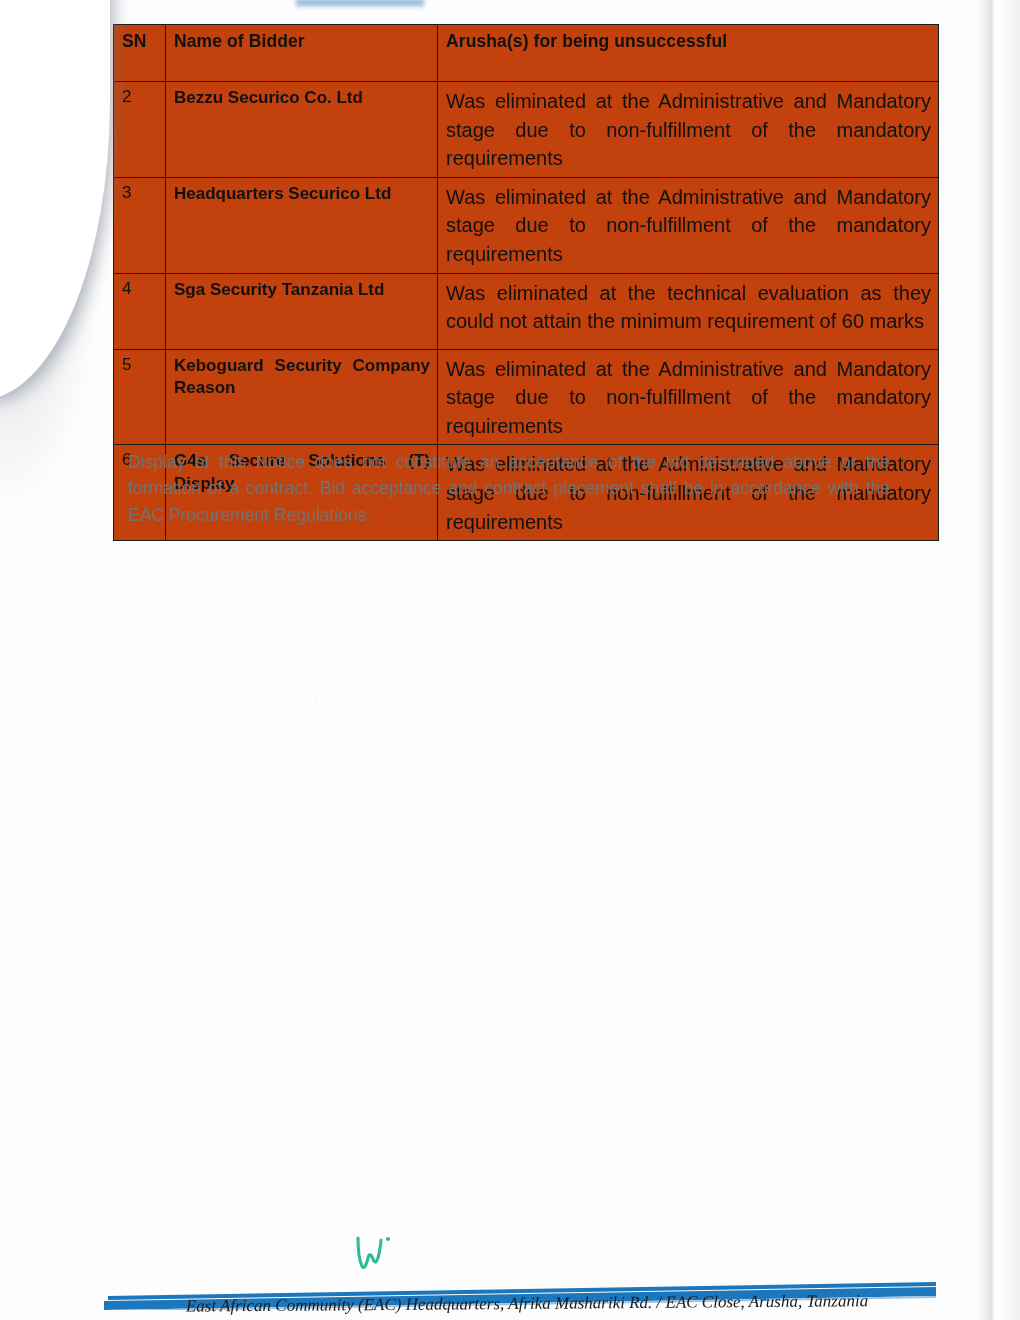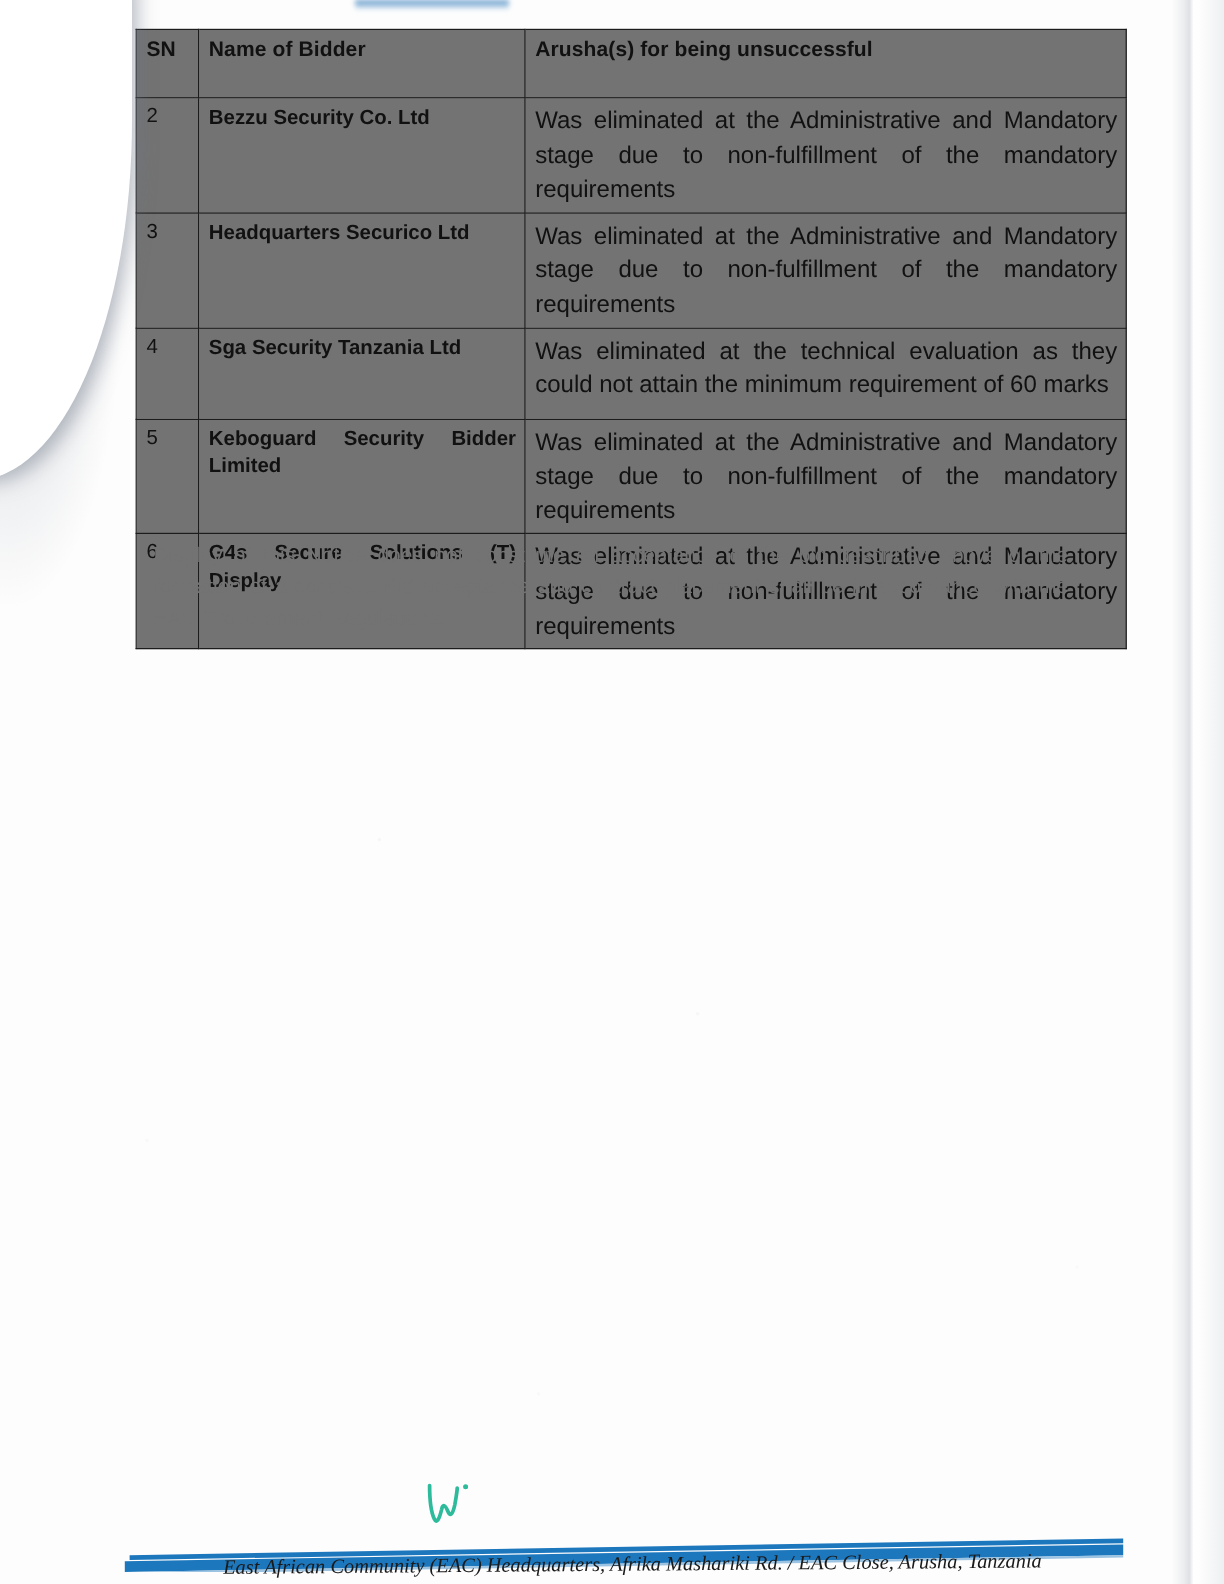--- a/index.html
+++ b/index.html
@@ -91,21 +91,21 @@
     left: 113px;
     top: 24px;
     width: 825px;
     border-collapse: collapse;
     table-layout: fixed;
   }
   .notice-table td, .notice-table th {
     border: 1.7px solid #1c1c1c;
     vertical-align: top;
     padding: 5px 7px 4px 8px;
-    background: #737373;
+    background: #c2410c;
   }
   .col-sn    { width: 52px; }
   .col-name  { width: 272px; }
   .col-reason{ width: 501px; }
 
   .notice-table thead th {
     height: 46px;
     font-size: 17.5px;
     font-weight: bold;
     text-align: left;
@@ -206,36 +206,36 @@
     <thead>
       <tr>
         <th class="col-sn">SN</th>
         <th class="col-name">Name of Bidder</th>
         <th class="col-reason">Arusha(s) for being unsuccessful</th>
       </tr>
     </thead>
     <tbody>
       <tr class="r2">
         <td class="cell-sn">2</td>
-        <td class="cell-name">Bezzu Security Co. Ltd</td>
+        <td class="cell-name">Bezzu Securico Co. Ltd</td>
         <td class="cell-reason">Was eliminated at the Administrative and Mandatory stage due to non-fulfillment of the mandatory requirements</td>
       </tr>
       <tr class="r3">
         <td class="cell-sn">3</td>
         <td class="cell-name">Headquarters Securico Ltd</td>
         <td class="cell-reason">Was eliminated at the Administrative and Mandatory stage due to non-fulfillment of the mandatory requirements</td>
       </tr>
       <tr class="r4">
         <td class="cell-sn">4</td>
         <td class="cell-name">Sga Security Tanzania Ltd</td>
         <td class="cell-reason">Was eliminated at the technical evaluation as they could not attain the minimum requirement of 60 marks</td>
       </tr>
       <tr class="r5">
         <td class="cell-sn">5</td>
-        <td class="cell-name justified-2">Keboguard Security Bidder Limited</td>
+        <td class="cell-name justified-2">Keboguard Security Company Reason</td>
         <td class="cell-reason">Was eliminated at the Administrative and Mandatory stage due to non-fulfillment of the mandatory requirements</td>
       </tr>
       <tr class="r6">
         <td class="cell-sn">6</td>
         <td class="cell-name justified-2">G4s Secure Solutions (T) Display</td>
         <td class="cell-reason">Was eliminated at the Administrative and Mandatory stage due to non-fulfillment of the mandatory requirements</td>
       </tr>
     </tbody>
   </table>
 

